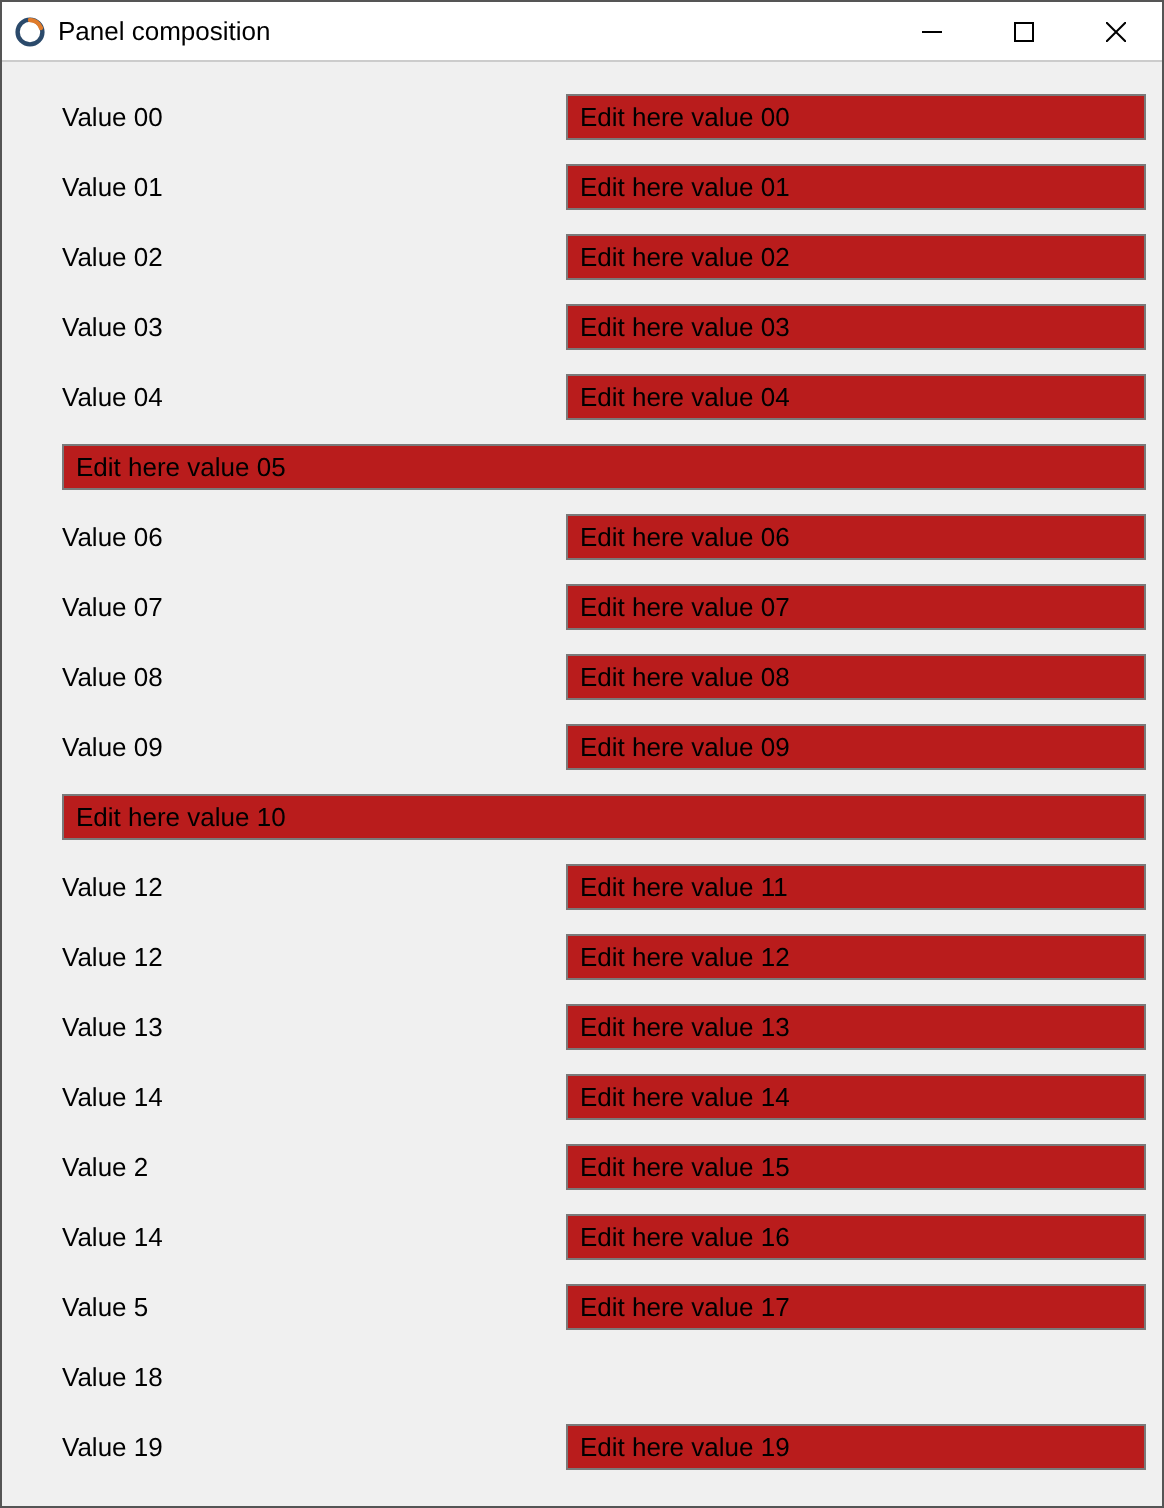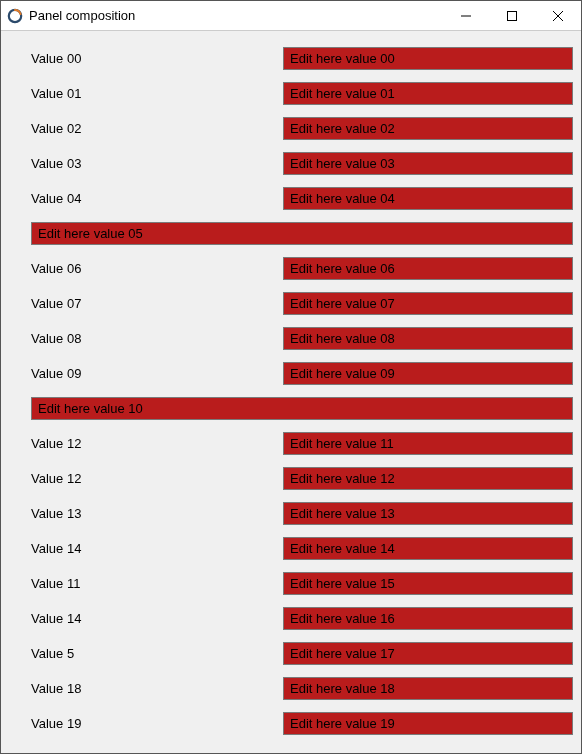--- a/index.html
+++ b/index.html
@@ -160,32 +160,31 @@
     </div>
     <div class="row">
       <div class="label">Value 13</div>
       <div class="field"><input type="text" value="Edit here value 13" style=""></div>
     </div>
     <div class="row">
       <div class="label">Value 14</div>
       <div class="field"><input type="text" value="Edit here value 14" style=""></div>
     </div>
     <div class="row">
-      <div class="label">Value 11</div>
+      <div class="label">Value 2</div>
       <div class="field"><input type="text" value="Edit here value 15" style=""></div>
     </div>
     <div class="row">
       <div class="label">Value 14</div>
       <div class="field"><input type="text" value="Edit here value 16" style=""></div>
     </div>
     <div class="row">
       <div class="label">Value 5</div>
       <div class="field"><input type="text" value="Edit here value 17" style=""></div>
     </div>
     <div class="row">
       <div class="label">Value 18</div>
-      <div class="field"><input type="text" value="Edit here value 18" style=""></div>
     </div>
     <div class="row">
       <div class="label">Value 19</div>
       <div class="field"><input type="text" value="Edit here value 19" style=""></div>
     </div>
   </div>
 
 </body></html>

